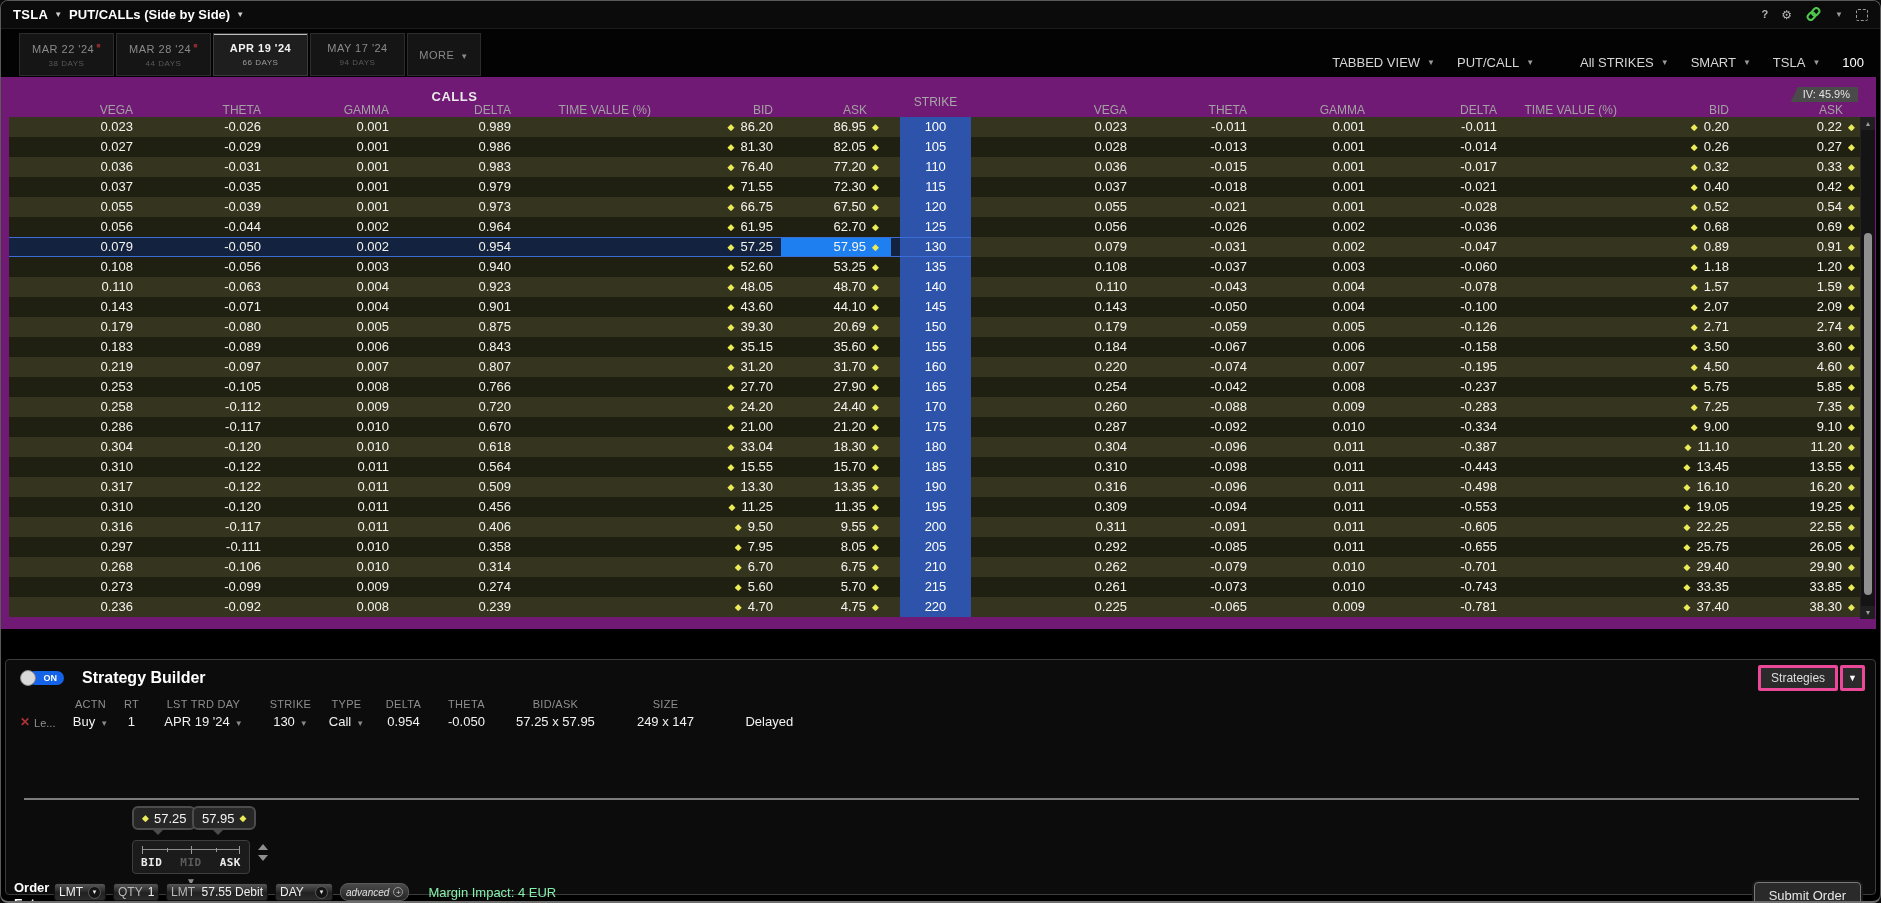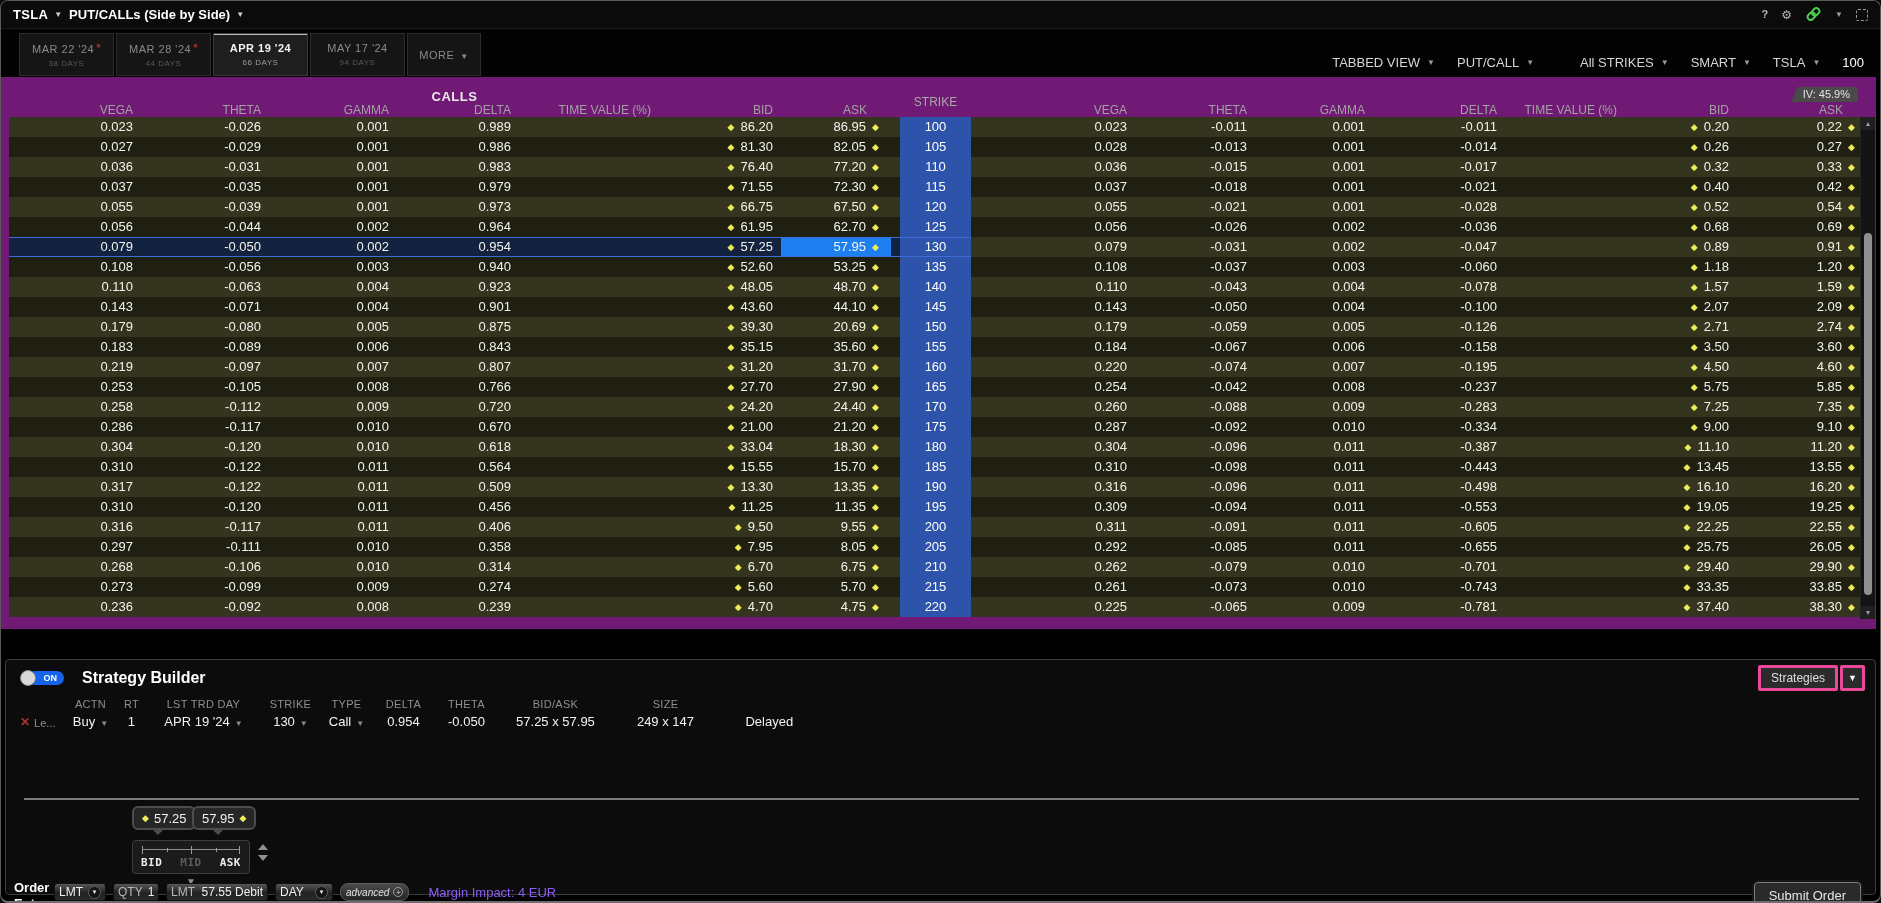--- a/index.html
+++ b/index.html
@@ -131,21 +131,21 @@
   .oe-label{position:absolute;left:8px;top:220px;color:#fff;font-weight:bold;font-size:13px;line-height:16px;}
   .fieldrow{position:absolute;left:48px;top:222px;height:20px;display:flex;align-items:center;gap:7px;}
   .field{height:18px;background:linear-gradient(#565656,#2c2c2c 45%,#212121 55%,#2b2b2b);border:1px solid #101010;
     border-radius:3px;display:flex;align-items:center;padding:0 4px;box-sizing:border-box;font-size:12px;color:#f0f0f0;gap:5px;}
   .field .flbl{color:#b9b9b9;}
   .ddc{width:13px;height:13px;border-radius:50%;background:#141414;border:1px solid #5c5c5c;color:#e8e8e8;font-size:6px;
     display:flex;align-items:center;justify-content:center;box-sizing:border-box;}
   .adv{height:16px;background:linear-gradient(#4a4a4a,#242424);border:1px solid #5a5a5a;border-radius:8px;color:#e0e0e0;
     font-size:10px;font-style:italic;display:flex;align-items:center;padding:0 5px;gap:4px;}
   .adv .plus-ic{margin:0;width:10px;height:10px;line-height:9px;font-size:8px;}
-  .margin-txt{color:#8b5cf6;font-size:13px;margin-left:12px;}
+  .margin-txt{color:#86efac;font-size:13px;margin-left:12px;}
   .acct-row{position:absolute;left:48px;top:246px;display:flex;align-items:center;font-size:12px;}
   .acct-lbl{color:#8d8d8d;}
   .acct-badge{background:var(--acct-green,#0f8a17);border:1px solid #0a5c0f;color:#fff;font-weight:bold;
     padding:1px 6px;display:flex;align-items:center;gap:6px;border-radius:2px;}
   .acct-badge .ddc{background:#0a6a12;border-color:#064d0b;}
   .submit{position:absolute;right:14px;top:222px;background:#2a2a2a;border:1px solid #7a7a7a;box-shadow:0 0 0 2px #161616;
     border-radius:4px;color:#e6e6e6;font-size:13px;padding:5px 14px;}
 </style>
 </head>
 <body>

